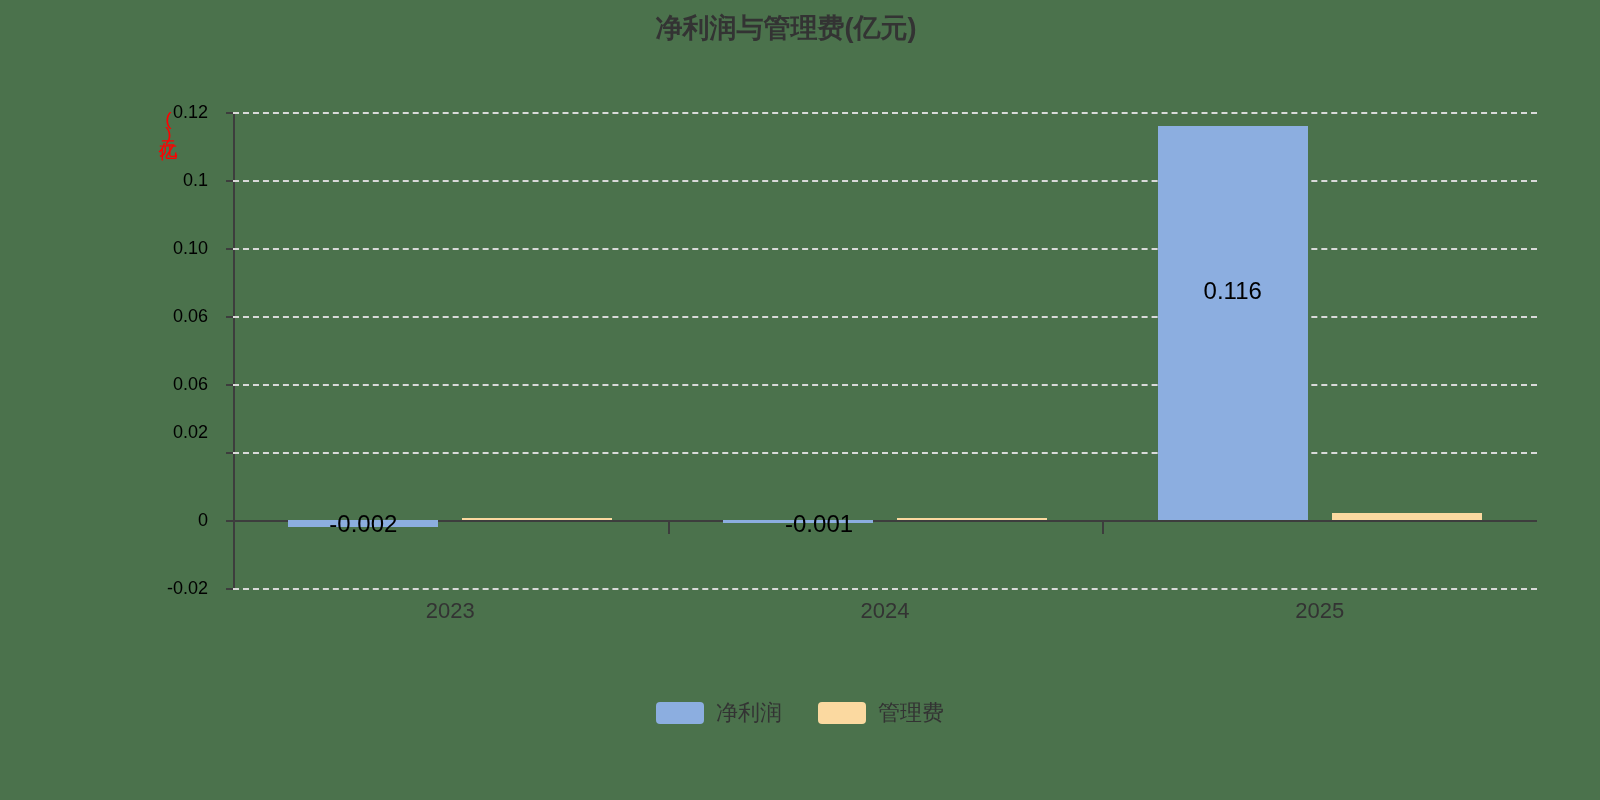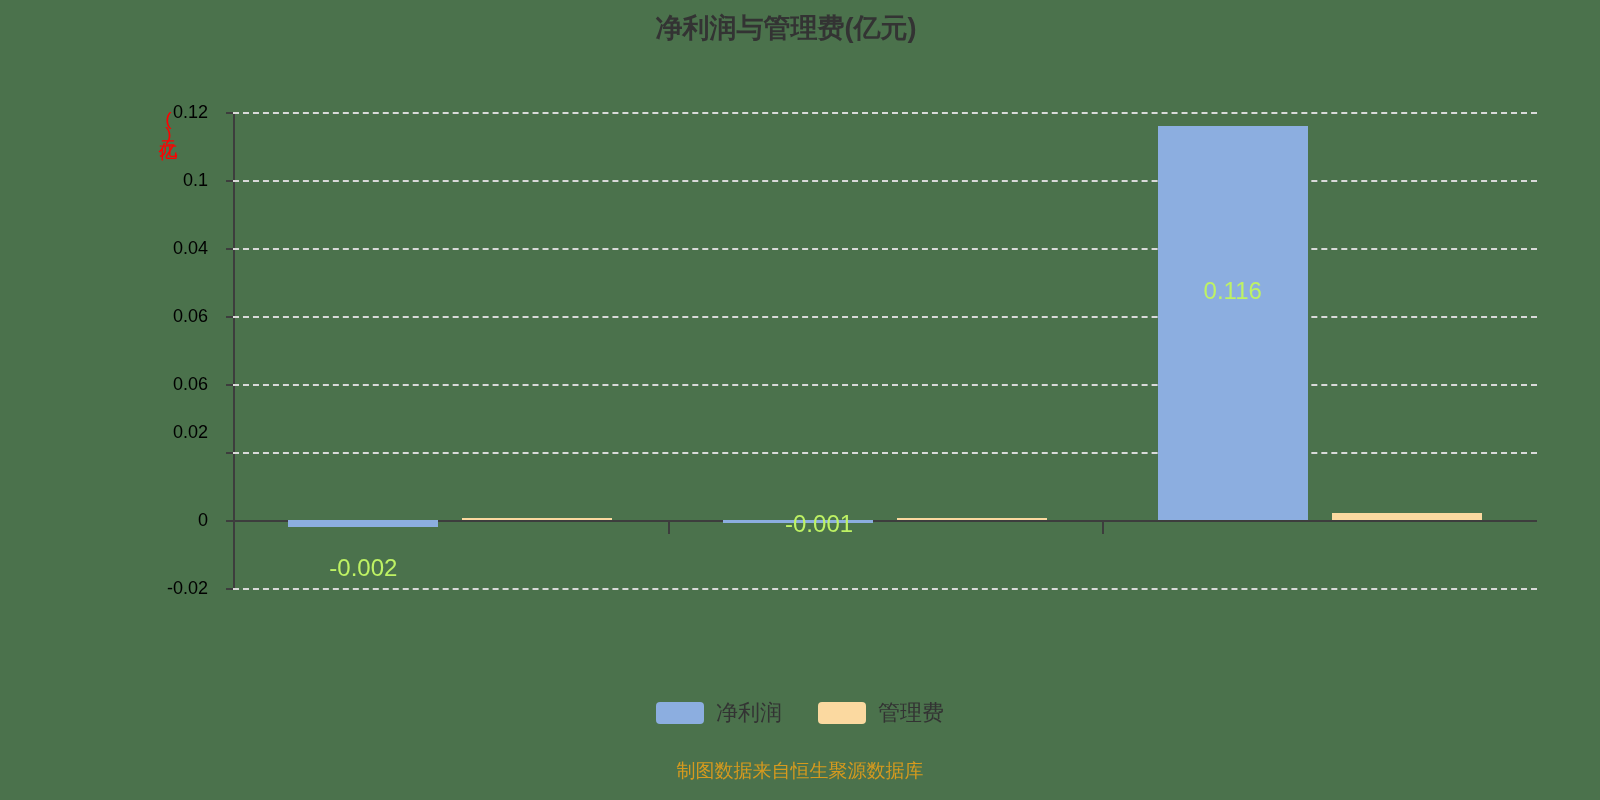--- a/index.html
+++ b/index.html
@@ -94,21 +94,21 @@
     letter-spacing: -2px;
     white-space: nowrap;
   }
   
   .bar {
     position: absolute;
   }
   .bar-label {
     position: absolute;
     font-size: 24px;
-    color: #bef264;
+    color: #000000;
     text-align: left;
     white-space: nowrap;
     transform: translate(-50%, -50%);
   }
   
   .xtick-mark {
     position: absolute;
     width: 0;
     height: 14px;
     border-left: 2px solid #3d3d3d;
@@ -170,21 +170,21 @@
 
 <div class="chart-root">
 
   <div class="chart-title">净利润与管理费(亿元)</div>
 
   <div class="yaxis-unit">(亿元)</div>
 
   <div class="ylabels" id="ylabels">
       <span style="top: 0px;">0.12</span>
       <span style="top: 68px;">0.1</span>
-      <span style="top: 136px;">0.04</span>
+      <span style="top: 136px;">0.10</span>
       <span style="top: 204px; margin-left: 20px;">0.06</span>
       <span style="top: 272px;">0.06</span>
       <span style="top: 320px;">0.02</span>
       <span style="top: 408px;">0</span>
       <span style="top: 476px;">-0.02</span>
     </div>
 
   <div class="plot" id="plot">
     <div class="yaxis-line"></div>
   <div class="gridline" style="top: 0px;"></div>
@@ -197,39 +197,43 @@
       <div class="ytick-mark" style="top: 204px;"></div>
       <div class="gridline" style="top: 272px;"></div>
       <div class="ytick-mark" style="top: 272px;"></div>
       <div class="gridline" style="top: 340px;"></div>
       <div class="ytick-mark" style="top: 340px;"></div>
       <div class="zeroline" style="top: 408px;"></div>
       <div class="ytick-mark" style="top: 408px;"></div>
       <div class="gridline" style="top: 476px;"></div>
       <div class="ytick-mark" style="top: 476px;"></div>
       <div class="bar" style="left: 55.42px; top: 408px; width: 149.96px; height: 6.8px; background: rgb(140, 174, 224);"></div>
-      <div class="bar-label" style="left: 130.4px; top: 412px; margin-top: 44px;">-0.002</div>
+      <div class="bar-label" style="left: 130.4px; top: 412px;">-0.002</div>
       <div class="bar" style="left: 229.287px; top: 405.5px; width: 149.96px; height: 2.5px; background: rgb(251, 217, 160);"></div>
       <div class="bar" style="left: 490.087px; top: 408px; width: 149.96px; height: 3.4px; background: rgb(140, 174, 224);"></div>
       <div class="bar-label" style="left: 565.067px; top: 412px; margin-left: 21px;">-0.001</div>
       <div class="bar" style="left: 663.953px; top: 405.5px; width: 149.96px; height: 2.5px; background: rgb(251, 217, 160);"></div>
       <div class="xtick-mark" style="left: 434.667px; top: 408px;"></div>
       <div class="bar" style="left: 924.753px; top: 13.6px; width: 149.96px; height: 394.4px; background: rgb(140, 174, 224);"></div>
       <div class="bar-label" style="left: 999.733px; top: 179.248px;">0.116</div>
       <div class="bar" style="left: 1098.62px; top: 401.2px; width: 149.96px; height: 6.8px; background: rgb(251, 217, 160);"></div>
       <div class="xtick-mark" style="left: 869.333px; top: 408px;"></div>
     </div>
 
+  <div class="xlabels" id="xlabels">
+      <span style="left: 217.333px;">2023</span>
+      <span style="left: 652px;">2024</span>
+      <span style="left: 1086.67px;">2025</span>
+    </div>
 
   <div class="legend" id="legend">
       <div class="legend-item">
         <span class="legend-swatch" style="background: rgb(140, 174, 224);"></span>
         <span class="legend-text">净利润</span>
       </div>
       <div class="legend-item">
         <span class="legend-swatch" style="background: rgb(251, 217, 160);"></span>
         <span class="legend-text">管理费</span>
       </div>
     </div>
 
-  <div class="watermark">制图数据来自恒生聚源数据库</div>
 
 </div>
 
 </body></html>

